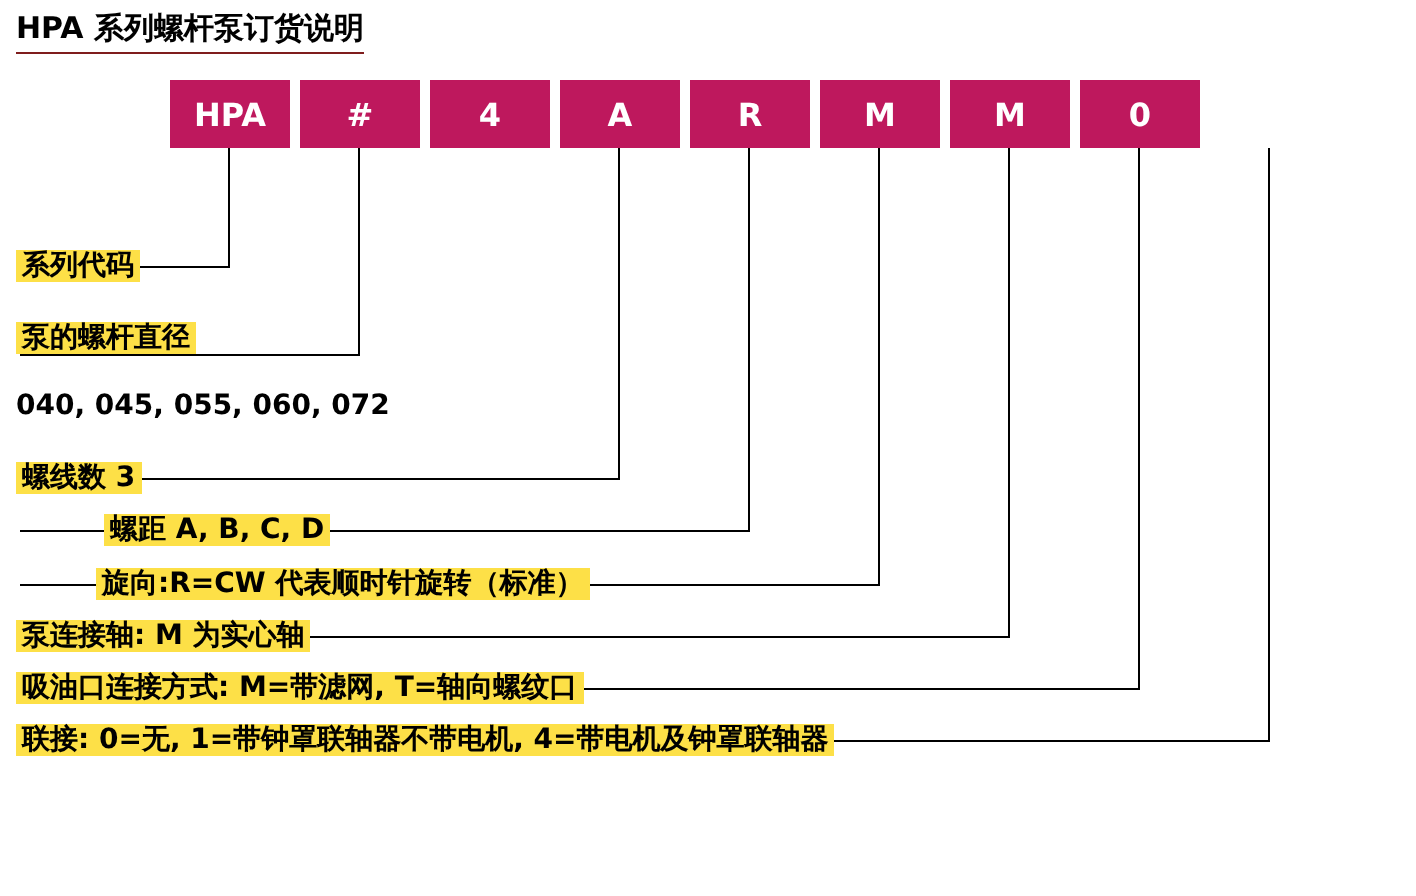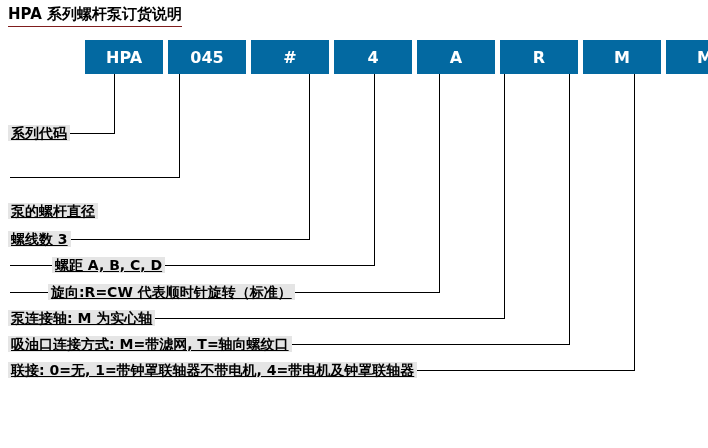--- a/index.html
+++ b/index.html
@@ -9,48 +9,47 @@
 
   .title {
     position:absolute; left:8px; top:5px;
     font-size:15px; font-weight:bold; color:#000;
     display:inline-block; border-bottom:1px solid #7f1d1d; padding-bottom:2px;
     white-space:nowrap;
   }
 
   .boxes { position:absolute; left:85px; top:40px; display:flex; gap:5px; }
   .code-box {
-    width:78px; height:34px;
-    background:#0369a1; color:#ffffff;
+    width:60px; height:34px;
+    background:#be185d; color:#ffffff;
     font-weight:bold; font-size:16px;
     display:flex; align-items:center; justify-content:center;
   }
 
   .vline { position:absolute; width:1px; background:#000; z-index:0; }
   .hline { position:absolute; height:1px; background:#000; z-index:0; }
 
   .lbl {
     position:absolute; left:8px; z-index:2;
     font-size:14px; font-weight:bold; color:#000;
     line-height:18px; white-space:nowrap;
   }
-  .hl { background:#e5e5e5; padding:0 3px;text-decoration:underline; }
+  .hl { background:#fde047; padding:0 3px; }
   .plain { background:transparent; }
   .note { left:50px; }
 </style>
 </head>
 <body>
 
 <div class="page">
 
   <div class="title">HPA 系列螺杆泵订货说明</div>
 
   <div class="boxes">
     <div class="code-box">HPA</div>
-    <div class="code-box">045</div>
     <div class="code-box">#</div>
     <div class="code-box">4</div>
     <div class="code-box">A</div>
     <div class="code-box">R</div>
     <div class="code-box">M</div>
     <div class="code-box">M</div>
     <div class="code-box">0</div>
   </div>
 
   <div class="vline" style="left:114px; top:74px; height:60px;"></div>
@@ -65,21 +64,22 @@
   <div class="hline" style="left:10px; top:133px; width:105px;"></div>
   <div class="hline" style="left:10px; top:177px; width:170px;"></div>
   <div class="hline" style="left:10px; top:239px; width:300px;"></div>
   <div class="hline" style="left:10px; top:265px; width:365px;"></div>
   <div class="hline" style="left:10px; top:292px; width:430px;"></div>
   <div class="hline" style="left:10px; top:318px; width:495px;"></div>
   <div class="hline" style="left:10px; top:344px; width:560px;"></div>
   <div class="hline" style="left:10px; top:370px; width:625px;"></div>
 
   <div class="lbl" style="top:124px;"><span class="hl">系列代码</span></div>
-  <div class="lbl" style="top:160px;margin-top:42px;"><span class="hl">泵的螺杆直径</span></div>
+  <div class="lbl" style="top:160px;"><span class="hl">泵的螺杆直径</span></div>
+  <div class="lbl plain" style="top:194px;">040, 045, 055, 060, 072</div>
   <div class="lbl" style="top:230px;"><span class="hl">螺线数 3</span></div>
   <div class="lbl" style="top:256px;padding-left:44px;"><span class="hl">螺距 A, B, C, D</span></div>
   <div class="lbl" style="top:283px;padding-left:40px;"><span class="hl">旋向:R=CW 代表顺时针旋转（标准）</span></div>
   <div class="lbl" style="top:335px;"><span class="hl">吸油口连接方式: M=带滤网, T=轴向螺纹口</span></div>
   <div class="lbl" style="top:309px;"><span class="hl">泵连接轴: M 为实心轴</span></div>
   <div class="lbl" style="top:361px;"><span class="hl">联接: 0=无, 1=带钟罩联轴器不带电机, 4=带电机及钟罩联轴器</span></div>
 
 </div>
 
 </body></html>

